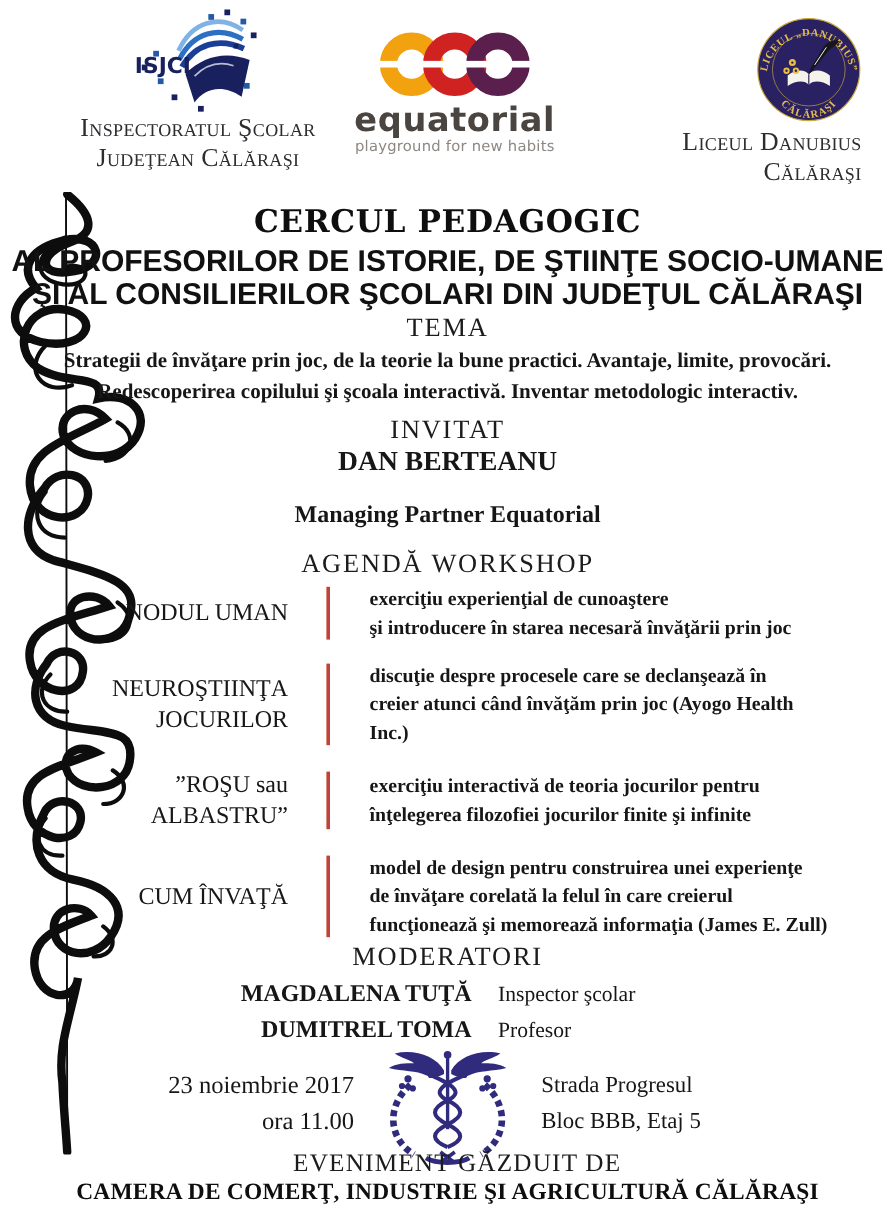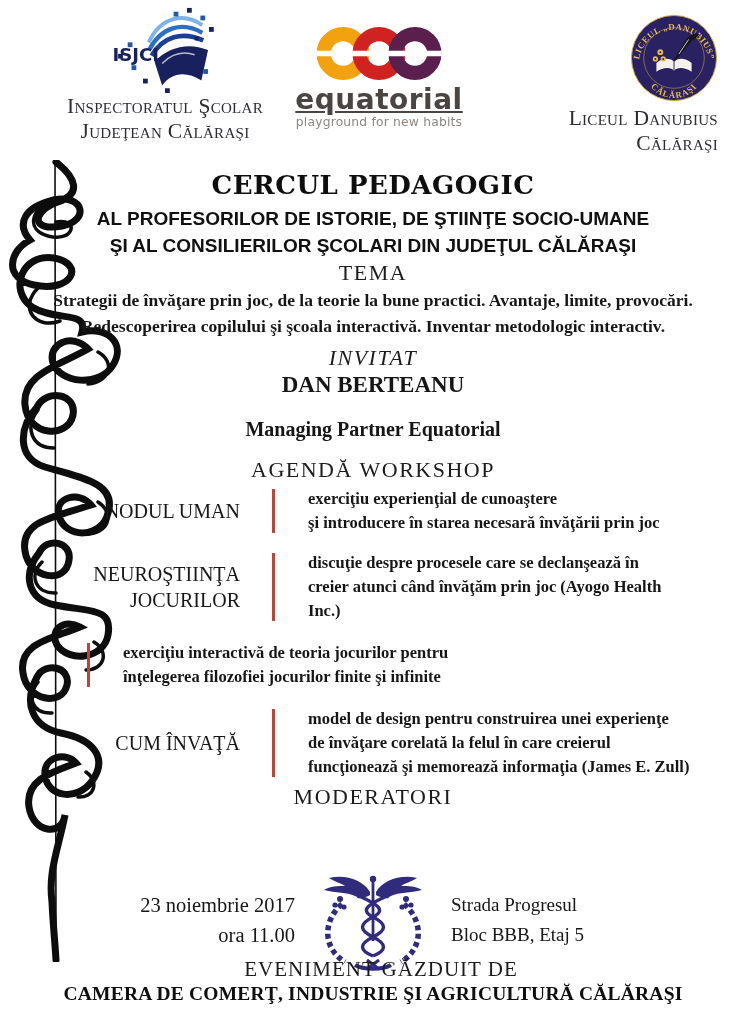--- a/index.html
+++ b/index.html
@@ -13,35 +13,35 @@
   .ctr { left:0; width:746px; text-align:center; }
 
   
   .hdr-isjcl { left:46px; top:6px; width:238px; text-align:center; }
   .hdr-isjcl svg { display:block; margin:0 auto; }
   .inst-name { font-variant:small-caps; font-size:21.5px; line-height:25px;
                color:#2e2c31; letter-spacing:0.3px; }
   .hdr-eq { left:288px; top:24px; width:182px; text-align:center; }
   .hdr-eq svg { display:block; margin:0 auto; }
   .eq-word { font-family:"DejaVu Sans", sans-serif; font-weight:bold;
-             font-size:28px; line-height:30px; margin-top:2px; letter-spacing:0.5px;text-decoration:underline; }
+             font-size:28px; line-height:30px; margin-top:2px; letter-spacing:0.5px; }
   .eq-tag  { font-family:"DejaVu Sans", sans-serif; font-size:12.3px;
              line-height:15px; letter-spacing:0.2px; }
   .hdr-dan { right:28px; top:14px; width:222px; text-align:right; }
   .hdr-dan svg { display:block; margin:0 0 4px auto; }
 
   
   .title { top:170px; font-family:"DejaVu Serif", serif; font-weight:bold;
            font-size:26px; letter-spacing:0.5px; color:#0e0e0e; }
   .subtitle { top:205px; font-family:"Liberation Sans", sans-serif;
-              font-weight:bold; font-size:19px; line-height:27px; color:#111; }
+              font-weight:bold; font-size:25px; line-height:27px; color:#111; }
   .sec-h { font-size:22px; letter-spacing:1.5px; color:#1c1c1c; }
   .tema-h { top:260px; }
   .tema-t { top:287px; font-weight:bold; font-size:17.5px; line-height:26px; }
-  .inv-h  { top:345px;font-style:italic; }
+  .inv-h  { top:345px; }
   .inv-name { top:372px; font-weight:bold; font-size:23px; }
   .inv-role { top:418px; font-weight:bold; font-size:20px; }
   .ag-h   { top:457px; }
 
   
   .agenda { top:487px; left:75px; width:618px; }
   .ag-row { display:flex; align-items:center; margin-bottom:16px;gap:20px; }
   .ag-row:nth-child(2), .ag-row:nth-child(3) { margin-bottom:18px; }
   .ag-label { width:165px; text-align:right; font-size:20px; line-height:26px;
               color:#171717; flex:0 0 auto; }
@@ -186,20 +186,24 @@
         <div>JOCURILOR</div>
       </div>
       <div class="ag-div agenda-divider" style="background: rgb(191, 67, 54);"></div>
       <div class="ag-desc">
         <div>discuţie despre procesele care se declanşează în</div>
         <div>creier atunci când învăţăm prin joc (Ayogo Health Inc.)</div>
       </div>
     </div>
 
     <div class="ag-row">
+      <div class="ag-label">
+        <div>”ROŞU sau</div>
+        <div>ALBASTRU”</div>
+      </div>
       <div class="ag-div agenda-divider" style="background: rgb(191, 67, 54);"></div>
       <div class="ag-desc">
         <div>exerciţiu interactivă de teoria jocurilor pentru</div>
         <div>înţelegerea filozofiei jocurilor finite şi infinite</div>
       </div>
     </div>
 
     <div class="ag-row">
       <div class="ag-label">
         <div>CUM ÎNVAŢĂ</div>
@@ -207,20 +211,30 @@
       <div class="ag-div agenda-divider" style="background: rgb(191, 67, 54);"></div>
       <div class="ag-desc">
         <div>model de design pentru construirea unei experienţe</div>
         <div>de învăţare corelată la felul în care creierul</div>
         <div>funcţionează şi memorează informaţia (James E. Zull)</div>
       </div>
     </div>
   </div>
 
   <div class="abs ctr sec-h mods-h">MODERATORI</div>
+  <div class="abs mods">
+    <div class="mod-row">
+      <div class="mod-name">MAGDALENA TUŢĂ</div>
+      <div class="mod-role">Inspector şcolar</div>
+    </div>
+    <div class="mod-row">
+      <div class="mod-name">DUMITREL TOMA</div>
+      <div class="mod-role">Profesor</div>
+    </div>
+  </div>
 
   <div class="abs event">
     <div class="ev-date">
       <div>23 noiembrie 2017</div>
       <div>ora 11.00</div>
     </div>
     <svg class="ev-logo" width="112" height="104" viewBox="0 0 112 104">
       <g fill="currentColor" color="#312b7e">
         <circle cx="56" cy="11" r="3.2"></circle>
         <rect x="54.6" y="13" width="2.8" height="60"></rect>

